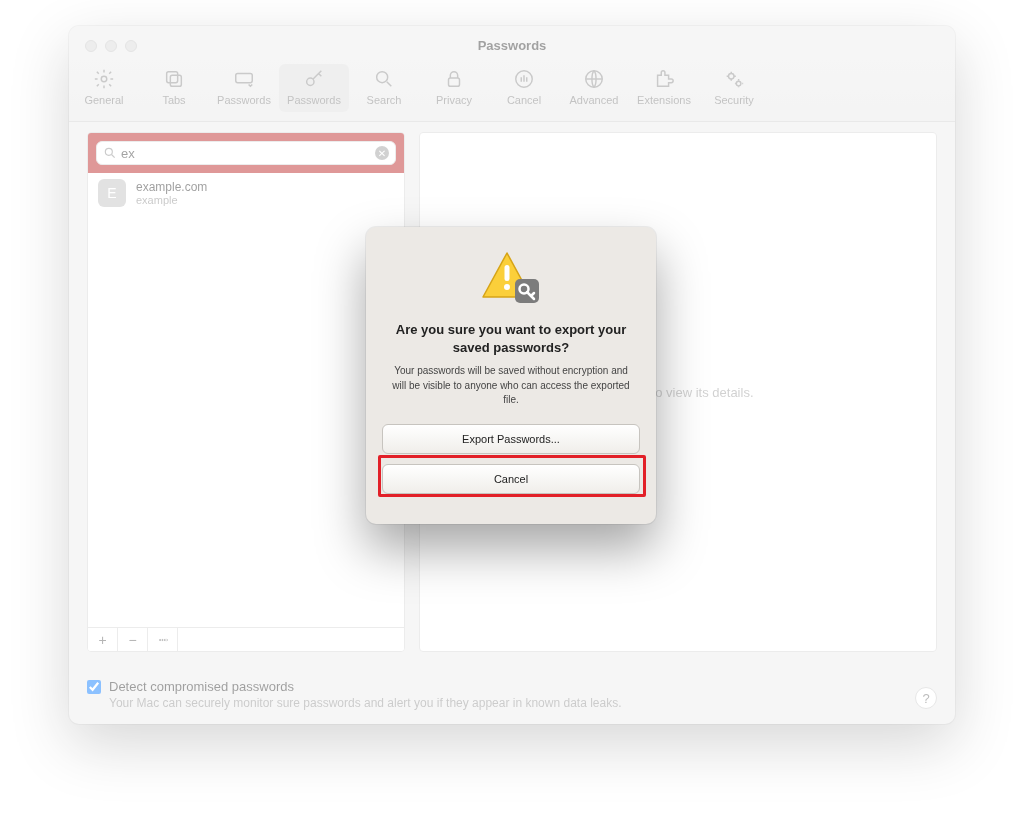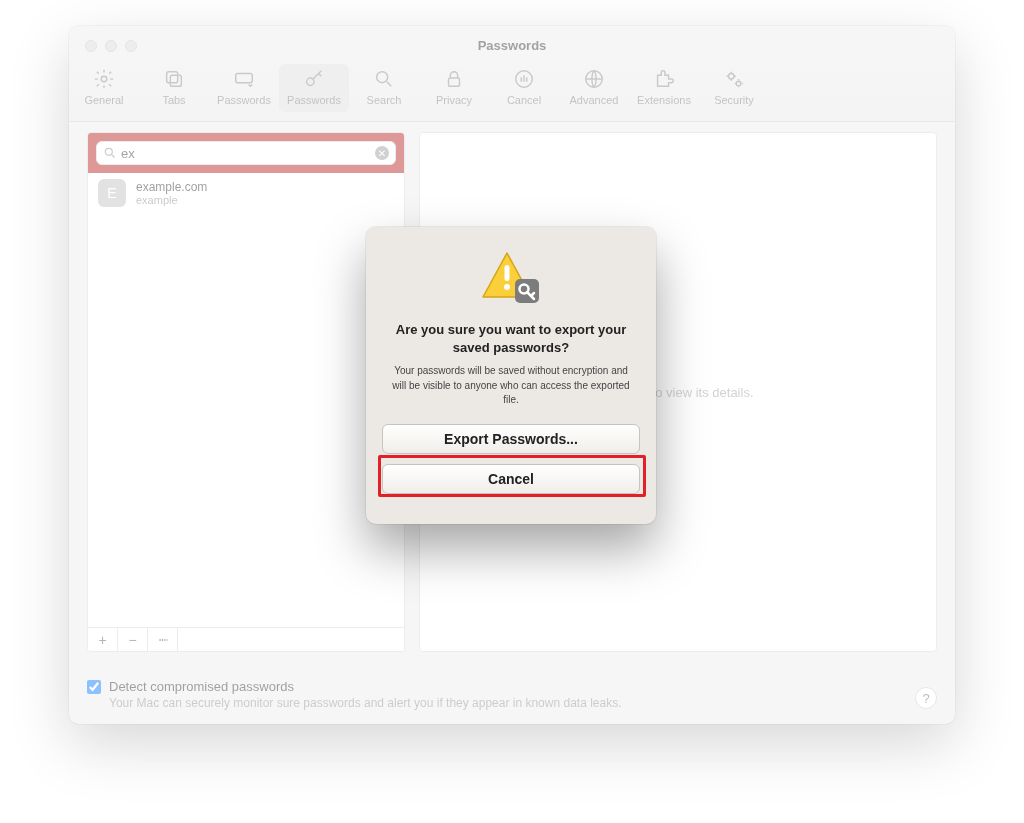--- a/index.html
+++ b/index.html
@@ -279,25 +279,24 @@
     margin-bottom: 16px;
     padding: 0 8px;
   }
   .alert-btn {
     display: block;
     width: 100%;
     height: 30px;
     border-radius: 6px;
     background: linear-gradient(#ffffff,#f0eeea);
     border: 1px solid #c7c4bf;
-    font-size: 14px;
+    font-size: 11px;
     color: #222;
     margin-bottom: 10px;
     cursor: default;
-    font-weight: bold;
   }
   .alert-btn.secondary {
     margin-bottom: 14px;
   }
   .highlight-box {
     position: absolute;
     border: 3px solid #e22028;
     border-radius: 2px;
     pointer-events: none;
     left: 378px;

